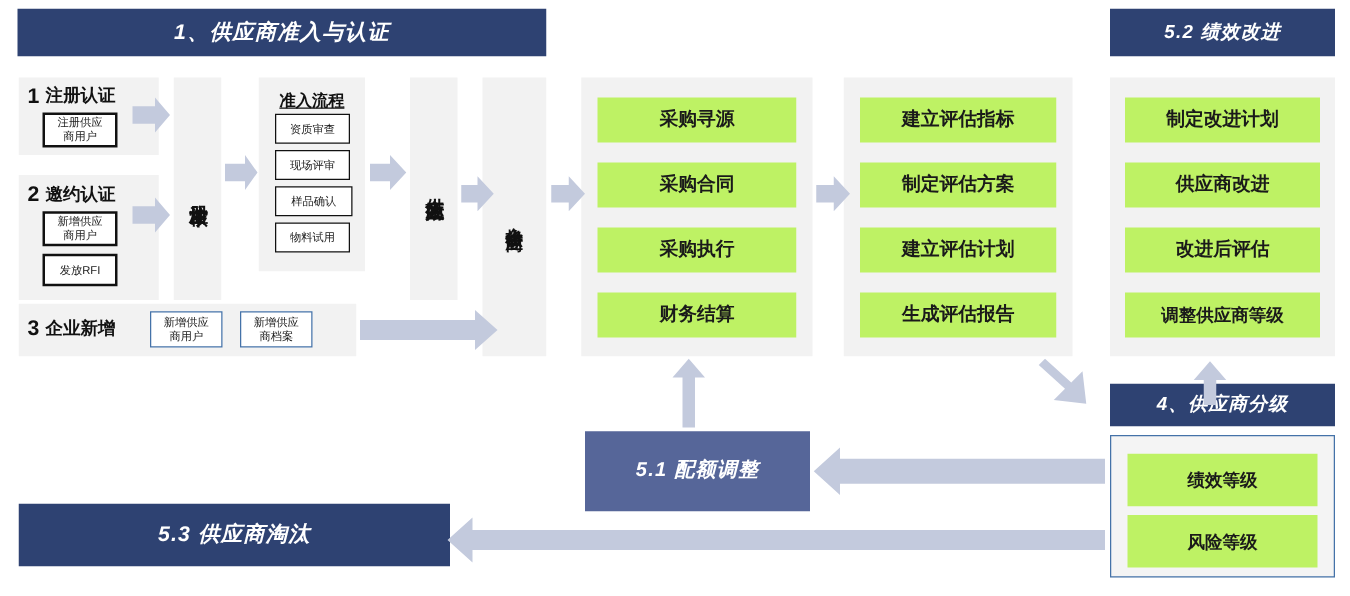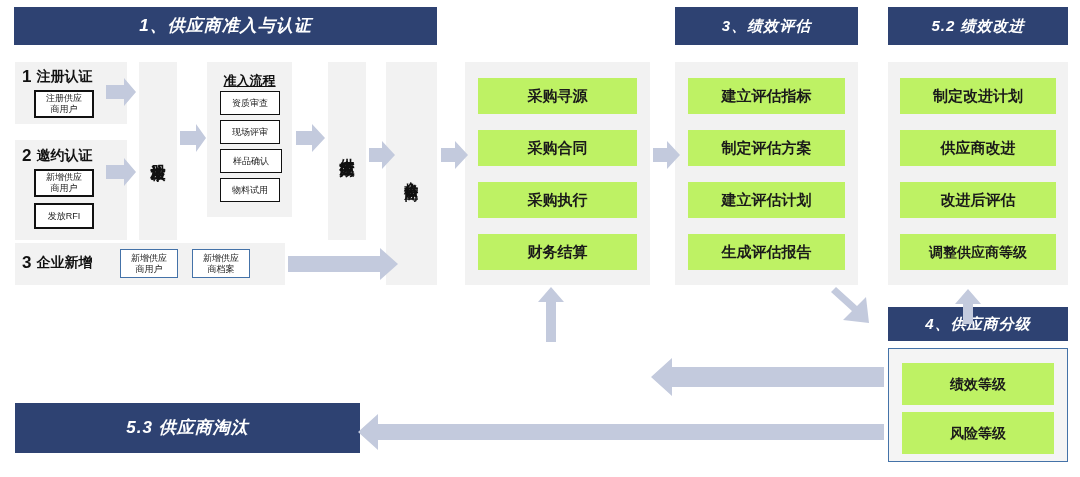--- a/index.html
+++ b/index.html
@@ -104,21 +104,20 @@
   .arrowfill{fill:#c3cadd;}
 </style>
 </head>
 <body>
 
 <div id="canvas">
 
   <div class="abs banner" style="left:14px;top:7px;width:423px;height:38px;font-size:17px;">1、供应商准入与认证</div>
 
 
-  <div class="abs banner" style="left:675px;top:7px;width:183px;height:38px;font-size:15px;">3、绩效评估</div>
 
   <div class="abs banner" style="left:888px;top:7px;width:180px;height:38px;font-size:15px;">5.2 绩效改进</div>
 
   <div class="abs panel" style="left:15px;top:62px;width:112px;height:62px;"></div>
   <div class="abs stage-title" style="left:22px;top:66px;height:22px;">
     <span class="num">1</span>
     <span>注册认证</span>
   </div>
   <div class="abs smallbox" style="left:34px;top:90px;width:60px;height:28px;">
     <span style="white-space:pre-line;">注册供应
@@ -186,20 +185,21 @@
   <div class="abs item" style="left:900px;top:78px;width:156px;height:36px;font-size:15px;">制定改进计划</div>
   <div class="abs item" style="left:900px;top:130px;width:156px;height:36px;font-size:15px;">供应商改进</div>
   <div class="abs item" style="left:900px;top:182px;width:156px;height:36px;font-size:15px;">改进后评估</div>
   <div class="abs item" style="left:900px;top:234px;width:156px;height:36px;font-size:14px;">调整供应商等级</div>
 
   <div class="abs banner" style="left:888px;top:307px;width:180px;height:34px;font-size:15px;">4、供应商分级</div>
   <div class="abs panel bordered" style="left:888px;top:348px;width:180px;height:114px;"></div>
   <div class="abs item" style="left:902px;top:363px;width:152px;height:42px;font-size:14px;">绩效等级</div>
   <div class="abs item" style="left:902px;top:412px;width:152px;height:42px;font-size:14px;">风险等级</div>
 
+  <div class="abs banner lite" style="left:468px;top:345px;width:180px;height:64px;font-size:16px;">5.1 配额调整</div>
 
   <div class="abs banner" style="left:15px;top:403px;width:345px;height:50px;font-size:17px;">5.3 供应商淘汰</div>
 
   <svg class="arrowsvg" style="left:0;top:0;width:1080px;height:477px;pointer-events:none;" viewBox="0 0 1080 477">
 
     <g>
       <polygon class="arrowfill" points="106,85 124,85 124,78 136,92 124,106 124,99 106,99"></polygon>
     </g>
 
     <g>

